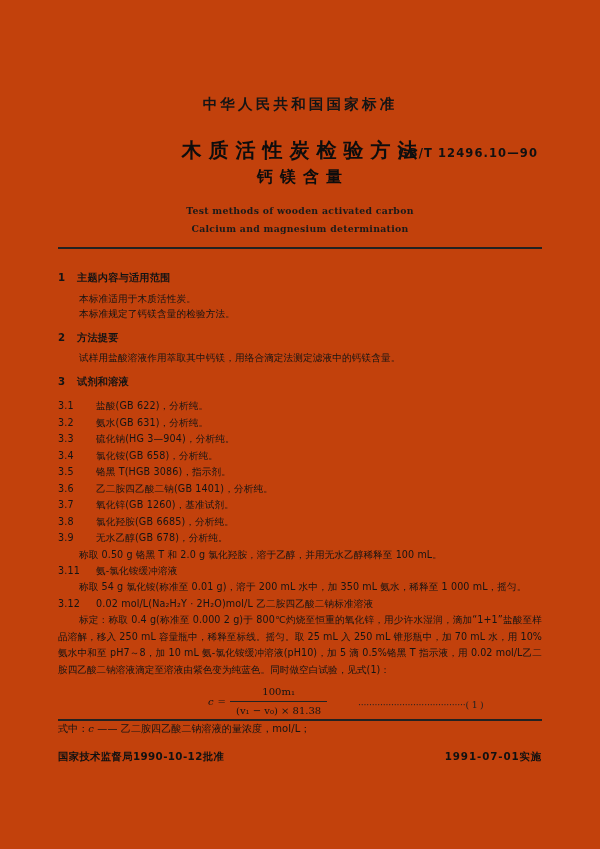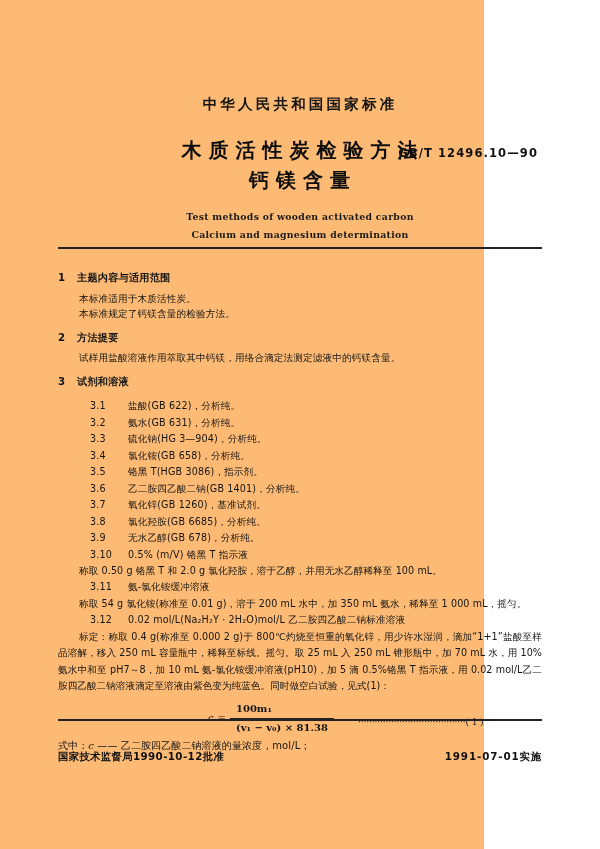--- a/index.html
+++ b/index.html
@@ -12,23 +12,23 @@
     height: 849px;
     font-family: "DejaVu Sans", "Liberation Sans", sans-serif;
     color: #111111;
     position: relative;
     overflow: hidden;
   }
 
   .page {
     position: absolute;
     left: 0; top: 0;
-    width: 484px;
+    width: 600px;
     height: 849px;
-    background: #fdba74;
+    background: #c2410c;
   }
 
   
   .header {
     position: absolute;
     left: 0;
     top: 96px;
     width: 600px;
     text-align: center;
   }
@@ -48,21 +48,21 @@
   .title-main {
     font-size: 20px;
     font-weight: bold;
     letter-spacing: 7px;
     line-height: 1.5;
     color: #0d0d0d;
     text-align: center;
     padding-left: 6px;
   }
   .title-sub {
-    font-size: 20px;
+    font-size: 16px;
     font-weight: bold;
     letter-spacing: 7px;
     line-height: 1.5;
     color: #0d0d0d;
     text-align: center;
     padding-left: 6px;
   }
   .std-no {
     position: absolute;
     right: 62px;
@@ -135,21 +135,20 @@
     margin: 0;
     padding-left: 38px;
     text-indent: -38px;
     letter-spacing: 0.15px;
     line-height: 1.72;
   }
   .item .lbl {
     display: inline-block;
     width: 38px;
     text-indent: 0;
-    margin-left: 32px;
   }
 
   .subpara {
     margin: 0;
     text-indent: 21px;
     letter-spacing: 0.1px;
     line-height: 1.7;
   }
 
   .block-just {
@@ -172,23 +171,22 @@
     top: 0;
     display: flex;
     align-items: center;
     font-family: "DejaVu Serif", "Liberation Serif", serif;
     font-size: 10px;
   }
   .fvar { font-style: italic; padding-right: 3px; }
   .feq  { padding: 0 4px 0 1px; }
   .frac {
     display: inline-block;
-    text-align: left;
+    text-align: center;
     vertical-align: middle;
-    font-weight: bold;
   }
   .frac .num-top {
     display: block;
     padding: 0 6px 1px 6px;
     border-bottom: 1.2px solid #222;
     font-size: 10px;
     white-space: nowrap;
   }
   .frac .num-bot {
     display: block;
@@ -274,21 +272,20 @@
     <p class="item"><span class="lbl">3.1</span><span>盐酸(GB 622)，分析纯。</span></p>
     <p class="item"><span class="lbl">3.2</span><span>氨水(GB 631)，分析纯。</span></p>
     <p class="item"><span class="lbl">3.3</span><span>硫化钠(HG 3—904)，分析纯。</span></p>
     <p class="item"><span class="lbl">3.4</span><span>氯化铵(GB 658)，分析纯。</span></p>
     <p class="item"><span class="lbl">3.5</span><span>铬黑 T(HGB 3086)，指示剂。</span></p>
     <p class="item"><span class="lbl">3.6</span><span>乙二胺四乙酸二钠(GB 1401)，分析纯。</span></p>
     <p class="item"><span class="lbl">3.7</span><span>氧化锌(GB 1260)，基准试剂。</span></p>
     <p class="item"><span class="lbl">3.8</span><span>氯化羟胺(GB 6685)，分析纯。</span></p>
     <p class="item"><span class="lbl">3.9</span><span>无水乙醇(GB 678)，分析纯。</span></p>
 
-    <p class="item"><span class="lbl">3.10</span><span>0.5% (m/V) 铬黑 T 指示液</span></p>
     <p class="subpara">称取 0.50 g 铬黑 T 和 2.0 g 氯化羟胺，溶于乙醇，并用无水乙醇稀释至 100 mL。</p>
 
     <p class="item"><span class="lbl">3.11</span><span>氨-氯化铵缓冲溶液</span></p>
     <p class="subpara">称取 54 g 氯化铵(称准至 0.01 g)，溶于 200 mL 水中，加 350 mL 氨水，稀释至 1 000 mL，摇匀。</p>
 
     <p class="item"><span class="lbl">3.12</span><span>0.02 mol/L(Na₂H₂Y · 2H₂O)mol/L 乙二胺四乙酸二钠标准溶液</span></p>
     <p class="subpara block-just">标定：称取 0.4 g(称准至 0.000 2 g)于 800℃灼烧至恒重的氧化锌，用少许水湿润，滴加“1+1”盐酸至样品溶解，移入 250 mL 容量瓶中，稀释至标线。摇匀。取 25 mL 入 250 mL 锥形瓶中，加 70 mL 水，用 10%氨水中和至 pH7～8，加 10 mL 氨-氯化铵缓冲溶液(pH10)，加 5 滴 0.5%铬黑 T 指示液，用 0.02 mol/L乙二胺四乙酸二钠溶液滴定至溶液由紫色变为纯蓝色。同时做空白试验，见式(1)：</p>
 
     <div class="formula-row">
       <div class="formula">

